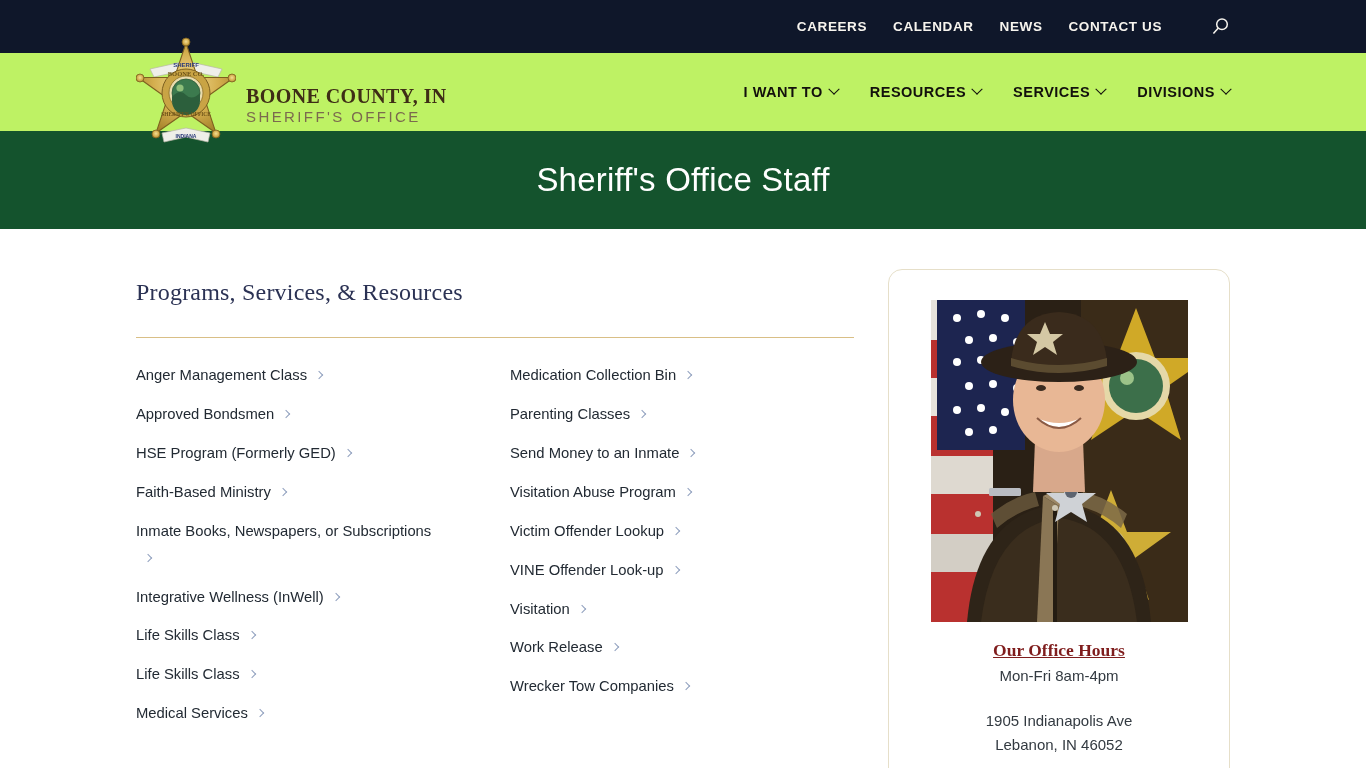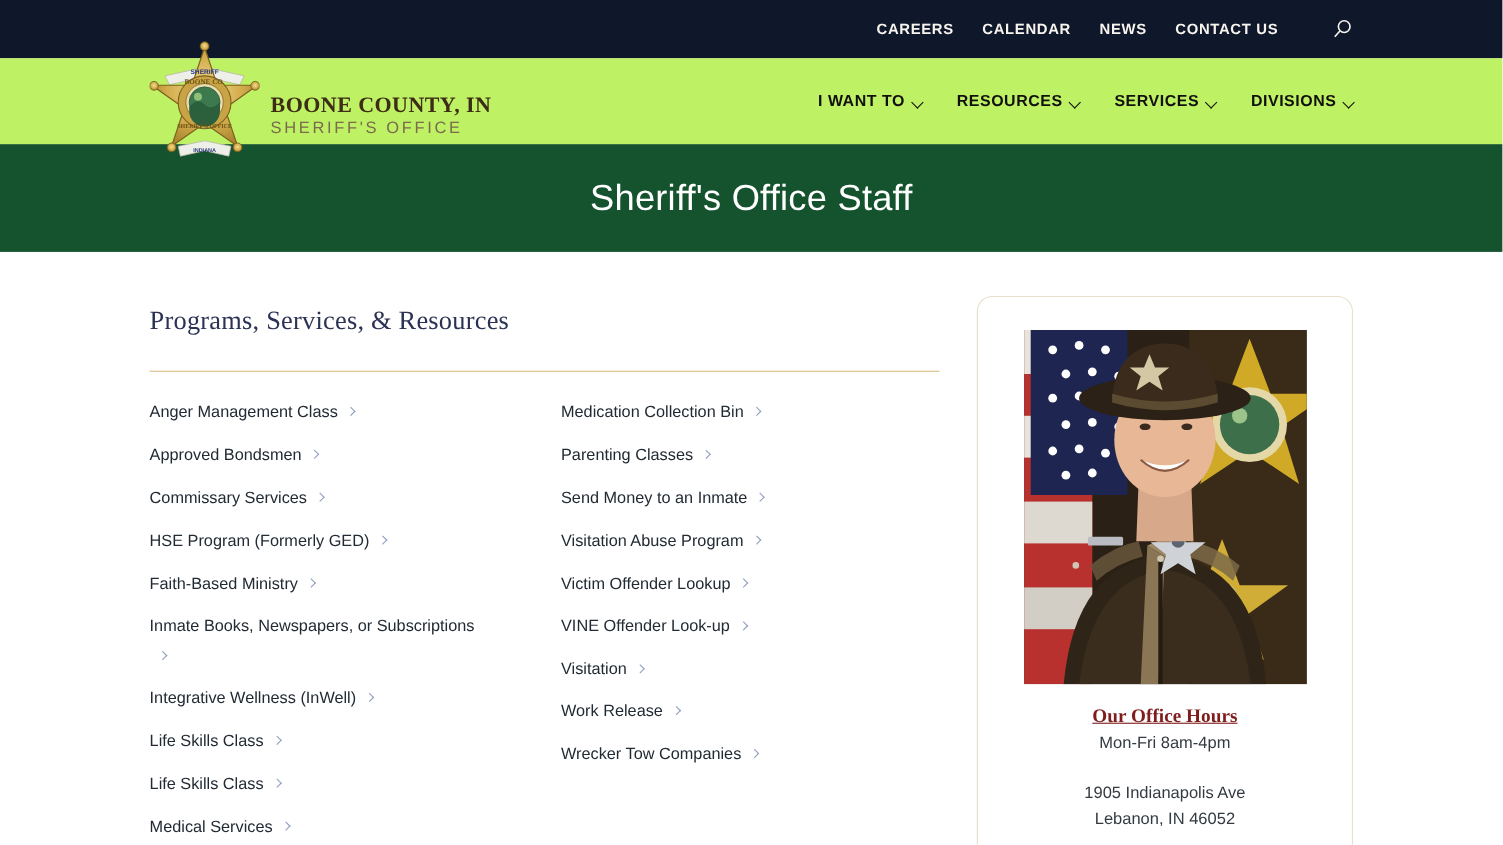--- a/index.html
+++ b/index.html
@@ -71,21 +71,21 @@
   }
   .mainnav {
     margin-left: auto;
     margin-right: 136px;
     display: flex;
     align-items: center;
     gap: 32px;
   }
   .nav-item {
     display: flex;
-    align-items: flex-end;
+    align-items: center;
     gap: 7px;
     font-size: 14.5px;
     font-weight: 700;
     color: #12100c;
     letter-spacing: 0.5px;
     cursor: pointer;
     white-space: nowrap;
   }
   .chev-down {
     display: inline-block;
@@ -273,21 +273,20 @@
 <div class="content">
 
   <div class="left-col">
     <div class="section-title">Programs, Services, &amp; Resources</div>
     <div class="divider"></div>
 
     <div class="lists">
       <div class="list-col">
         <div class="list-item"><span>Anger Management Class</span><i class="chev-right"></i></div>
         <div class="list-item"><span>Approved Bondsmen</span><i class="chev-right"></i></div>
-        <div class="list-item"><span>Commissary Services</span><i class="chev-right"></i></div>
         <div class="list-item"><span>HSE Program (Formerly GED)</span><i class="chev-right"></i></div>
         <div class="list-item"><span>Faith-Based Ministry</span><i class="chev-right"></i></div>
         <div class="list-item"><span>Inmate Books, Newspapers, or Subscriptions</span><i class="chev-right"></i></div>
         <div class="list-item"><span>Integrative Wellness (InWell)</span><i class="chev-right"></i></div>
         <div class="list-item"><span>Life Skills Class</span><i class="chev-right"></i></div>
         <div class="list-item"><span>Life Skills Class</span><i class="chev-right"></i></div>
         <div class="list-item"><span>Medical Services</span><i class="chev-right"></i></div>
       </div>
 
       <div class="list-col second">

